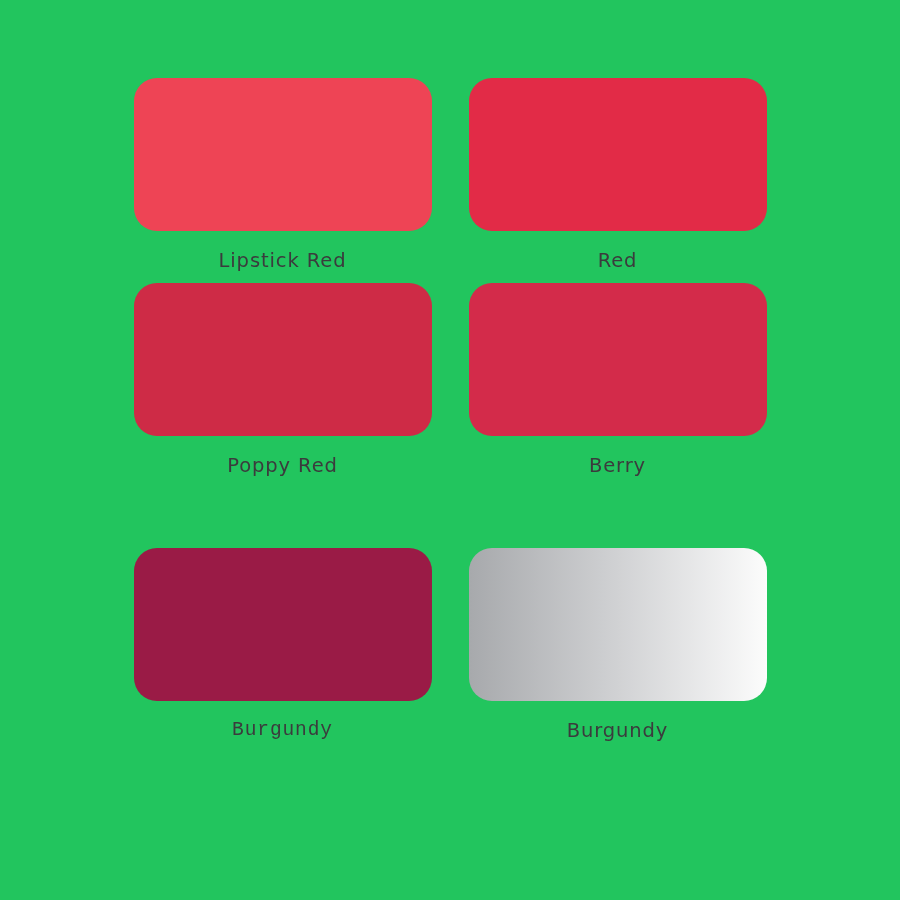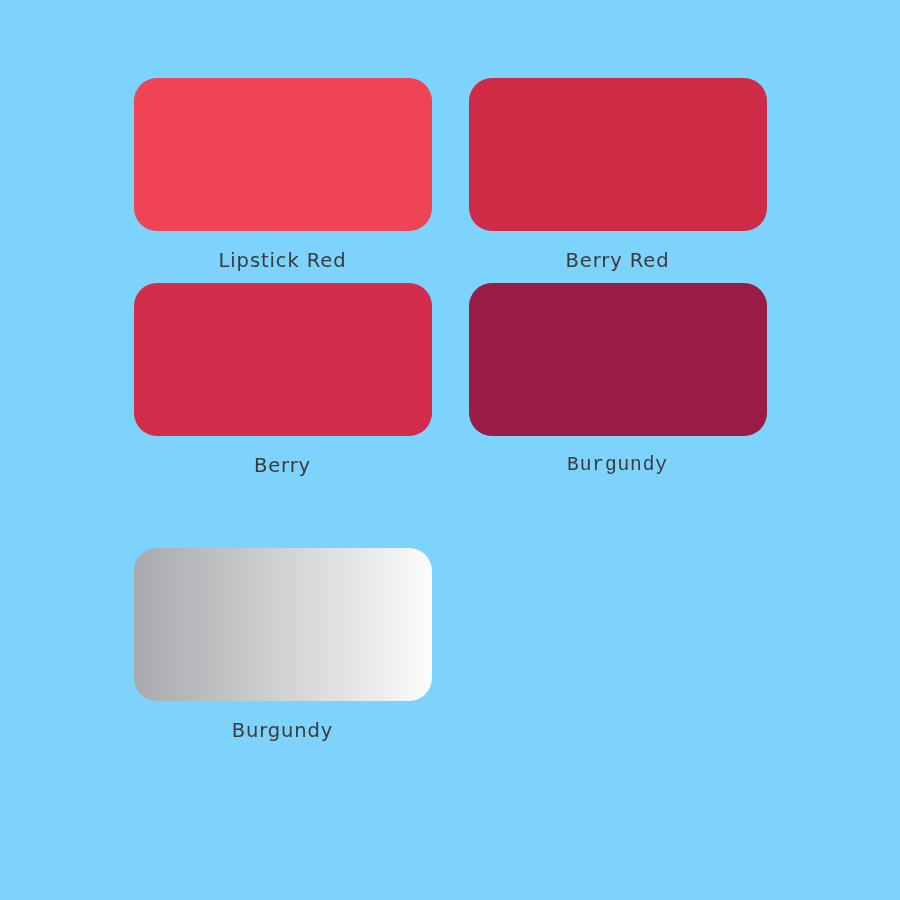--- a/index.html
+++ b/index.html
@@ -13,21 +13,21 @@
     background: #ffffff;
     font-family: "DejaVu Sans", "Liberation Sans", sans-serif;
     overflow: hidden;
   }
 
   #swatch-board {
     position: relative;
     width: 900px;
     height: 900px;
     box-sizing: border-box;
-    background: #7dd3fc;
+    background: #22c55e;
   }
 
   .swatch-grid {
     position: absolute;
     left: 130px;
     top: 78px;
     width: 640px;
     height: 745px;
     display: grid;
     grid-template-columns: 305px 305px;
@@ -69,24 +69,28 @@
 <body style="background: rgb(255, 255, 255);">
 
 <div id="swatch-board">
   <div class="swatch-grid">
 
     <div class="swatch-cell">
       <div class="swatch-chip" style="background: rgb(238, 68, 85);"></div>
       <div class="swatch-label" style="color: rgb(59, 59, 61);">Lipstick Red</div>
     </div>
 
+    <div class="swatch-cell">
+      <div class="swatch-chip" style="background: rgb(226, 43, 71);"></div>
+      <div class="swatch-label" style="color: rgb(59, 59, 61);">Red</div>
+    </div>
 
     <div class="swatch-cell">
       <div class="swatch-chip" style="background: rgb(206, 43, 70);"></div>
-      <div class="swatch-label" style="color: rgb(59, 59, 61);">Berry Red</div>
+      <div class="swatch-label" style="color: rgb(59, 59, 61);">Poppy Red</div>
     </div>
 
     <div class="swatch-cell">
       <div class="swatch-chip" style="background: rgb(211, 43, 74);"></div>
       <div class="swatch-label" style="color: rgb(59, 59, 61);">Berry</div>
     </div>
 
     <div class="swatch-cell">
       <div class="swatch-chip" style="background: rgb(154, 27, 70);"></div>
       <div class="swatch-label" style="color: rgb(59, 59, 61); font-family: Liberation Mono, monospace;">Burgundy</div>

